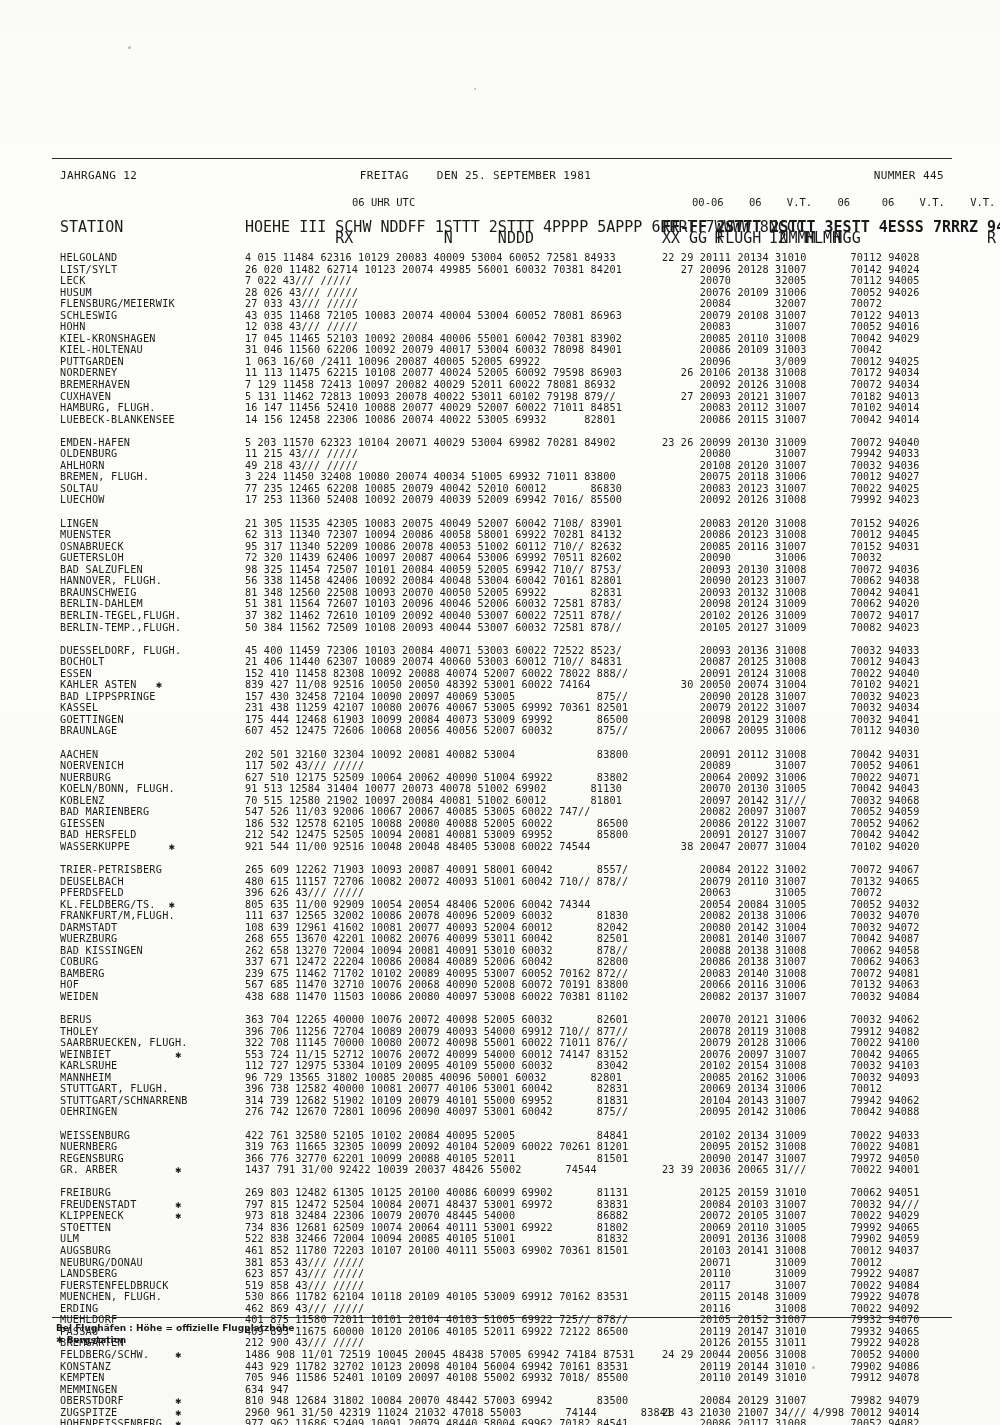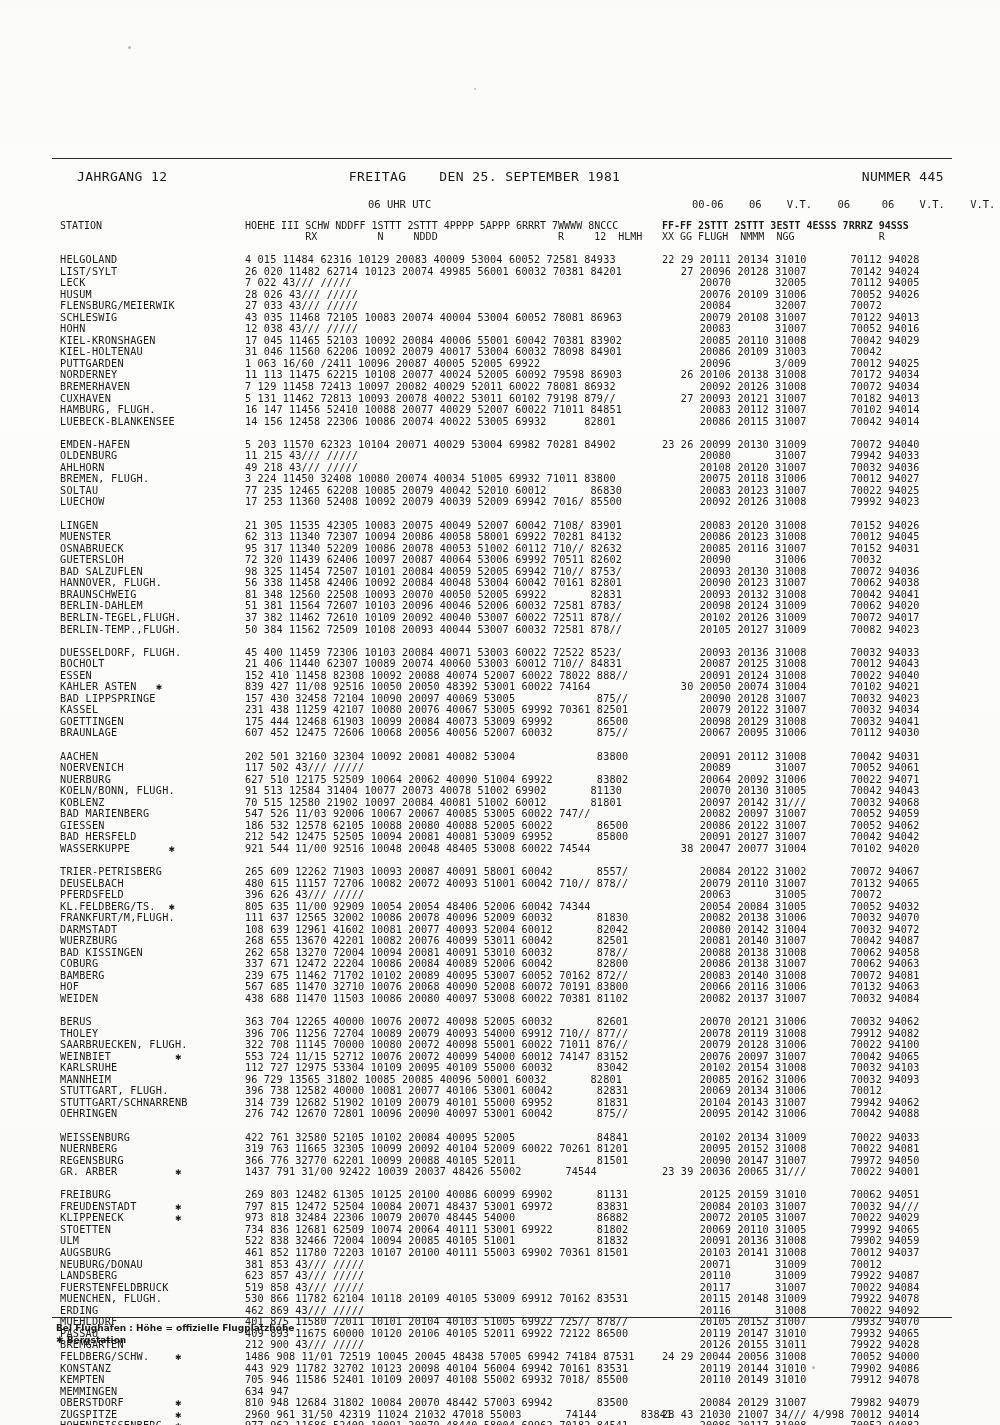--- a/index.html
+++ b/index.html
@@ -36,52 +36,51 @@
     top: 158px;
     width: 900px;
     height: 1160px;
     border-top: 1.5px solid #2b2b2b;
     border-bottom: 1.5px solid #2b2b2b;
     box-sizing: border-box;
     padding-top: 6px;
   }
   .hdr-line {
     display: flex;
-    font-size: 13px;
+    font-size: 11px;
     letter-spacing: 0.4px;
     padding: 0 8px;
     white-space: pre;
-    margin-left: 17px;
   }
   .hdr-top {
     justify-content: space-between;
     margin-top: 4px;
     margin-bottom: 14px;
   }
   .hdr-top .mid { margin-left: -60px; }
   .utc-row {
     position: relative;
     height: 14px;
     font-size: 10.5px;
     white-space: pre;
   }
   .utc-left {
     position: absolute;
-    left: 316px;
+    left: 300px;
     top: 0;
   }
   .utc-right {
     position: absolute;
     left: 640px;
     top: 0;
   }
   .colhead {
     position: relative;
     height: 30px;
-    font-size: 10px;
+    font-size: 15px;
     white-space: pre;
     margin-top: 8px;
   }
   .colhead .c1 { position: absolute; left: 8px; top: 0; }
   .colhead .c2 { position: absolute; left: 193px; top: 0; }
   .colhead .c2b { position: absolute; left: 193px; top: 11px; text-align: center; }
   .colhead .c3 { position: absolute; left: 610px; top: 0; font-weight: bold; }
   .colhead .c3b { position: absolute; left: 610px; top: 11px; }
 
   .body {

